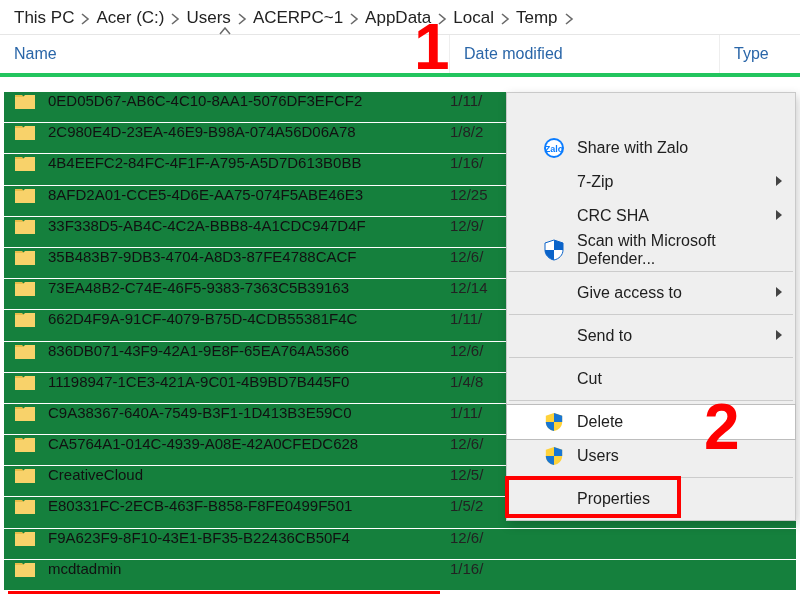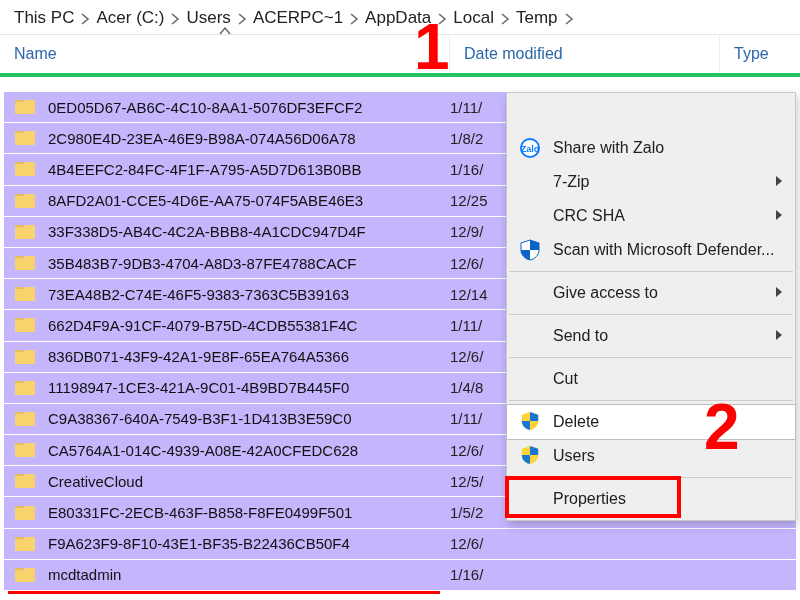--- a/index.html
+++ b/index.html
@@ -59,23 +59,23 @@
     overflow: hidden;
   }
   .listarea {
     position: absolute;
     left: 4px;
     top: 92px;
     width: 792px;
   }
   .row {
     display: flex;
-    align-items: center;
+    align-items: flex-start;
     height: 31.2px;
-    background: #c4b5fd;
+    background: #15803d;
     border-bottom: 1px solid #ffffff;
   }
   .row .icon {
     width: 22px;
     height: 20px;
     margin-left: 10px;
     margin-right: 12px;
     flex: none;
   }
   .row .name {
@@ -110,22 +110,23 @@
     padding: 5px 16px 5px 10px;
     height: 34px;
     position: relative;
   }
   .ctxitem .mi-icon {
     width: 26px;
     height: 22px;
     margin-right: 10px;
     flex: none;
     display: flex;
-    align-items: flex-start;
+    align-items: center;
     justify-content: center;
+    margin-left: 24px;
   }
   .ctxitem .mi-icon.empty { }
   .ctxsep {
     height: 1px;
     background: #cccccc;
     margin: 4px 2px;
   }
   .ctxitem.hover {
     background: #ffffff;
     outline: 1px solid #bdbdbd;

